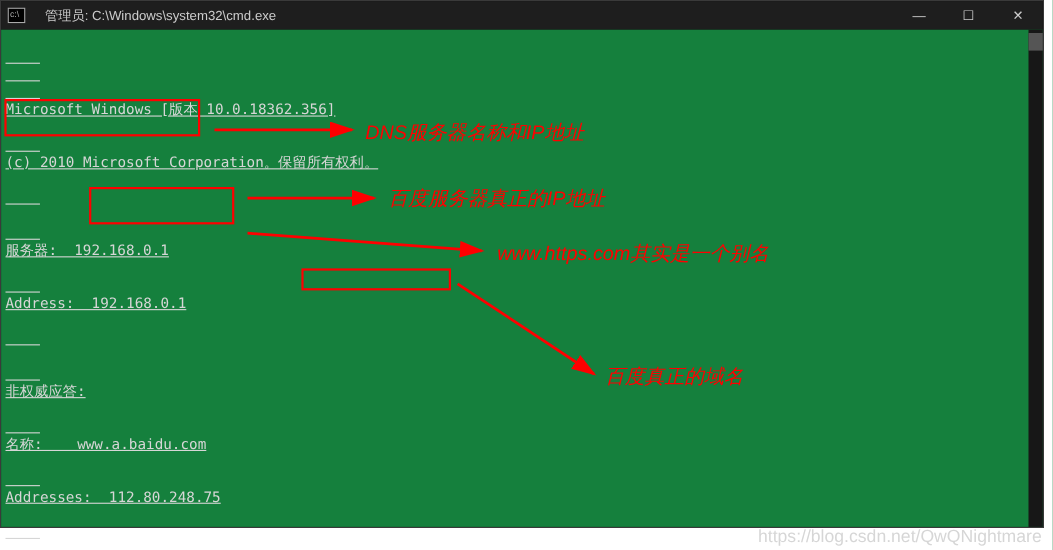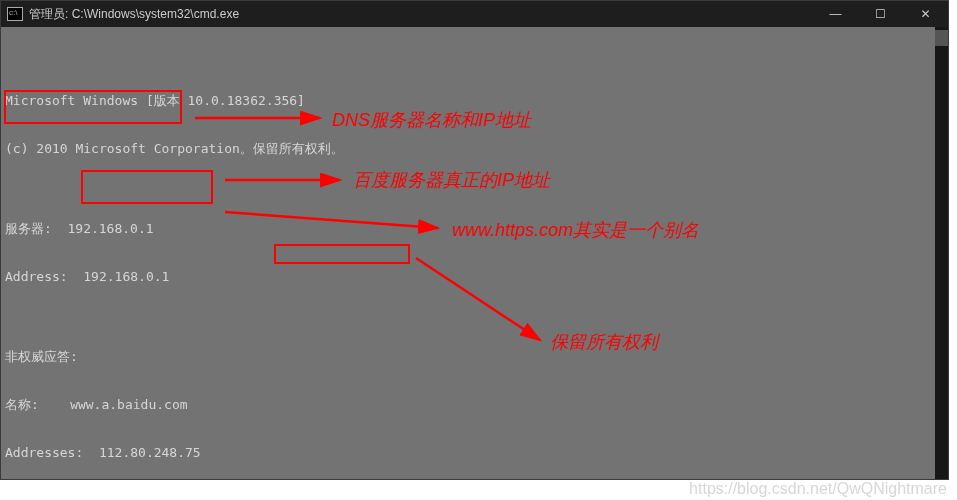--- a/index.html
+++ b/index.html
@@ -34,38 +34,39 @@
     border: 1px solid #aaa;
     margin: 0 6px;
     display: flex;
     align-items: flex-start;
     justify-content: flex-start;
     font-size: 8px;
     padding-left:1px;
     color:#aaa;
     background:#000;
   }
-  .title-text { flex: 1; }
+  .title-text { flex: 1; margin-left: 12px; }
   .win-btns { display: flex; height:100%; }
   .win-btn {
     width: 45px; height: 100%;
     display:flex; align-items:center; justify-content:center;
     color:#ccc;
   }
   .terminal {
     position: relative;
     width: 100%;
     height: calc(100% - 26px);
-    background: #737373;
+    background: #15803d;
     color: #d6d6d6;
     font-family: "NSimSun", "SimSun", Consolas, monospace;
     font-size: 13px;
     line-height: 16px;
     padding: 2px 4px;
     white-space: pre;
+    text-decoration: underline;
   }
   .scrollbar {
     position:absolute;
     right:0; top:3px;
     width:13px; height:16px;
     background:#555;
   }
   .scrolltrack {
     position:absolute;
     right:0; top:0;
@@ -144,21 +145,21 @@
   </div>
 </div>
 
 <div class="redbox" style="left:4px; top:90px; width:178px; height:34px;"></div>
 <div class="redbox" style="left:81px; top:170px; width:132px; height:34px;"></div>
 <div class="redbox" style="left:274px; top:244px; width:136px; height:20px;"></div>
 
 <div class="annot" style="left:332px; top:108px;">DNS服务器名称和IP地址</div>
 <div class="annot" style="left:353px; top:168px;">百度服务器真正的IP地址</div>
 <div class="annot" style="left:452px; top:218px;">www.https.com其实是一个别名</div>
-<div class="annot" style="left:550px; top:330px;">保留所有权利</div>
+<div class="annot" style="left:550px; top:330px;">百度真正的域名</div>
 
 <svg class="arrow" style="left:0;top:0;" width="957" height="500">
   <defs>
     <marker id="ah" markerWidth="10" markerHeight="10" refX="8" refY="3" orient="auto">
       <path d="M0,0 L9,3 L0,6 Z" fill="#ff0000"></path>
     </marker>
   </defs>
 
   <line x1="195" y1="118" x2="320" y2="118" stroke="#ff0000" stroke-width="2.5" marker-end="url(#ah)"></line>
 

